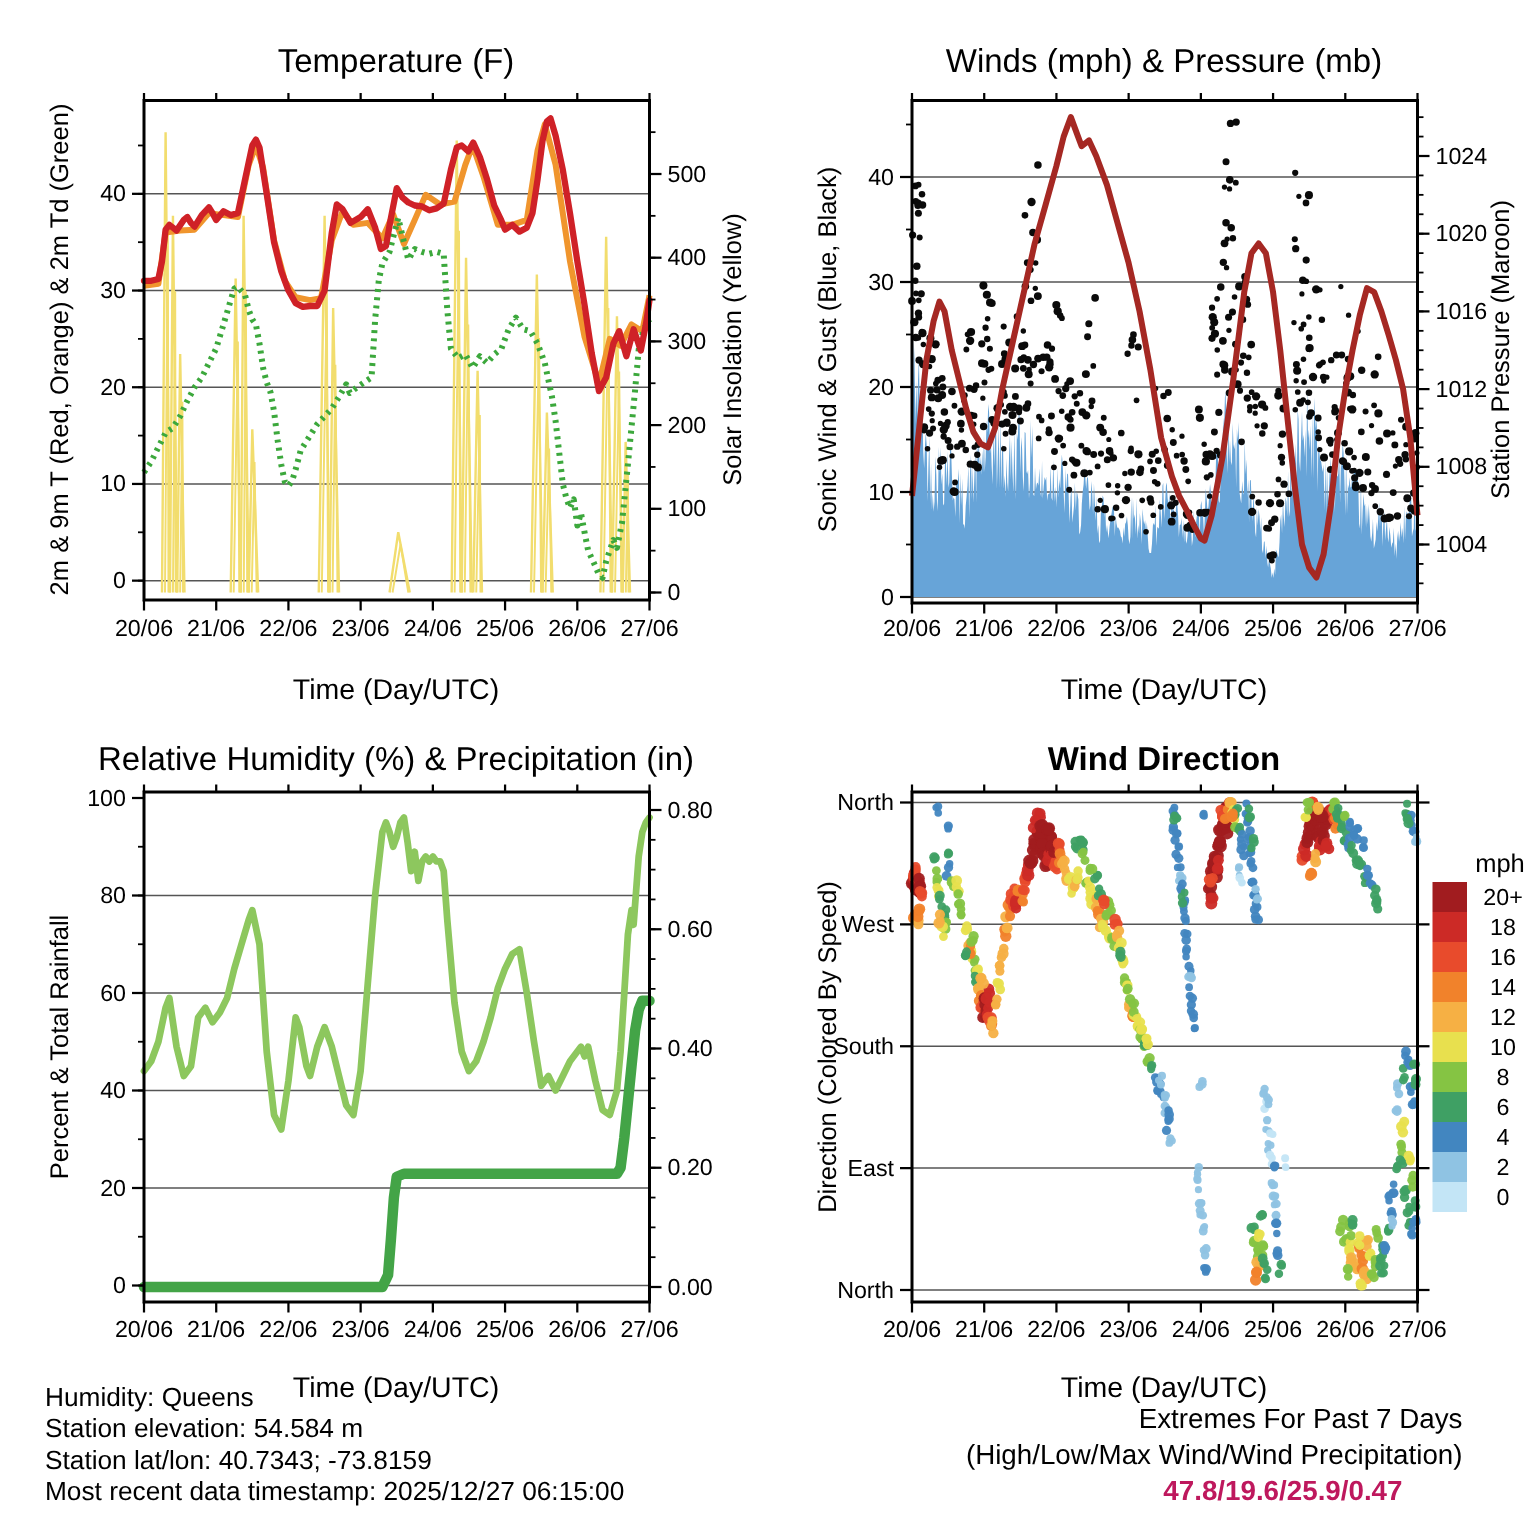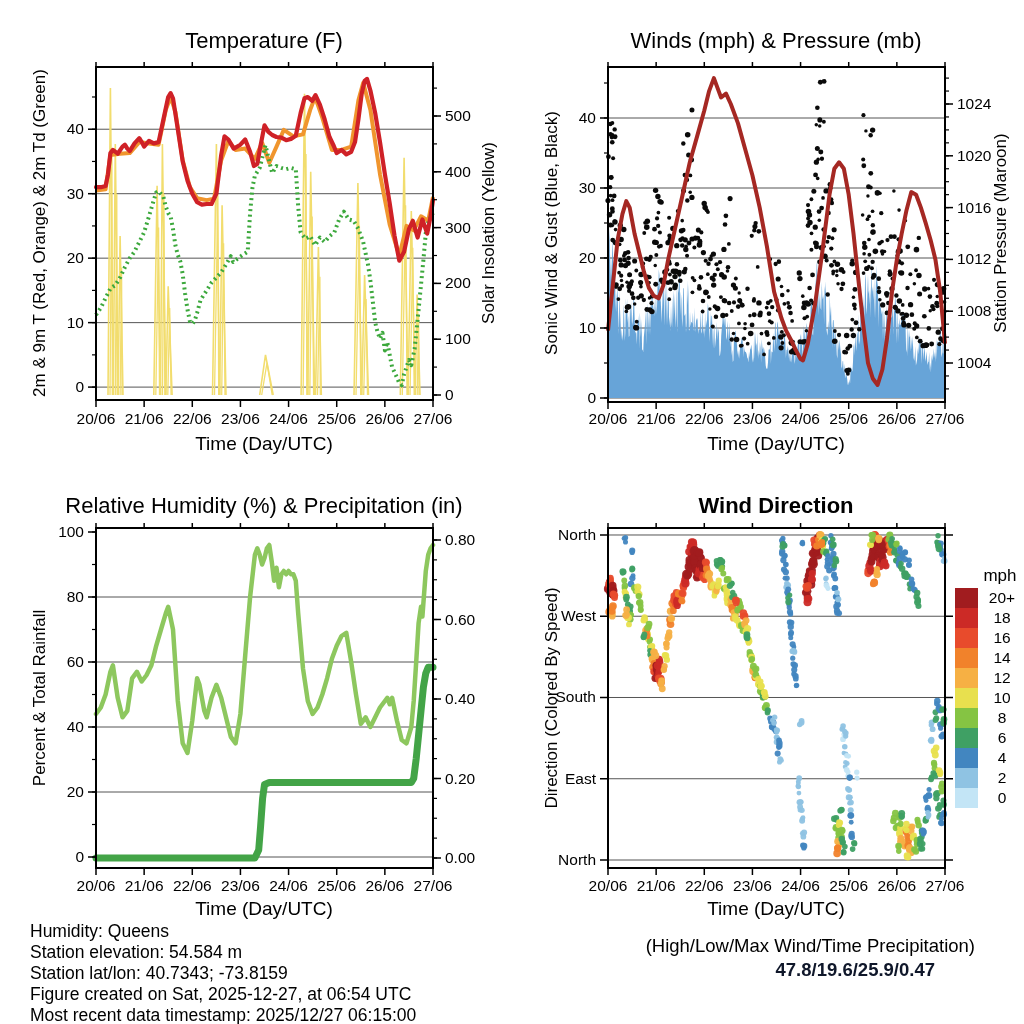--- a/index.html
+++ b/index.html
@@ -1,21 +1,21 @@
 <!DOCTYPE html>
 <html><head>
 <meta charset="utf-8">
 <style>
   html,body{margin:0;padding:0;background:#fff;}
   body{font-family:"Liberation Sans", sans-serif;}
   #fig{position:relative;width:1024px;height:1024px;background:#fff;overflow:hidden;}
   #canvas{position:absolute;left:0;top:0;z-index:1;}
   .txt{position:absolute;z-index:2;color:#000;white-space:nowrap;}
   .title{font-size:22px;transform:translateX(-50%);}
-  .xlabel{font-size:19px;transform:translateX(-50%);}
+  .xlabel{font-size:19px;transform:translateX(-50%);margin-top:17px;}
   .ylabel{font-size:17px;transform:translate(-50%,-50%) rotate(-90deg);}
   .cbtitle{font-size:17px;transform:translateX(-50%);}
   .footer-left{font-size:17.5px;line-height:21px;}
   .footer-right{font-size:18.5px;line-height:24px;text-align:right;}
   .footer-right .vals{font-weight:bold;padding-right:40px;}
   svg text{font-family:"Liberation Sans", sans-serif;font-size:15.5px;fill:#000;}
 </style>
 </head>
 <body>
 
@@ -1882,21 +1882,21 @@
   <div class="txt ylabel" style="left:1001px;top:233px;">Station Pressure (Maroon)</div>
   <div class="txt ylabel" style="left:40px;top:698px;">Percent &amp; Total Rainfall</div>
   <div class="txt ylabel" style="left:552px;top:698px;">Direction (Colored By Speed)</div>
 
   <div class="txt cbtitle" style="left:1000px;top:566px;">mph</div>
 
   <div class="txt footer-left" style="left:30px;top:921px;">
     <div>Humidity: Queens</div>
     <div>Station elevation: 54.584 m</div>
     <div>Station lat/lon: 40.7343; -73.8159</div>
-    <div>Figure created on Sat, 2025-12-27, at 06:54 UTC</div>
     <div>Most recent data timestamp: 2025/12/27 06:15:00</div>
   </div>
 
   <div class="txt footer-right" style="right:49px;top:934px;">
-    <div>(High/Low/Max Wind/Time Precipitation)</div>
-    <div class="vals" id="extremes-values" style="color: #0f172a;">47.8/19.6/25.9/0.47</div>
+    <div>Extremes For Past 7 Days</div>
+    <div>(High/Low/Max Wind/Wind Precipitation)</div>
+    <div class="vals" id="extremes-values" style="color: #be185d;">47.8/19.6/25.9/0.47</div>
   </div>
 </div>
 
 </body></html>

